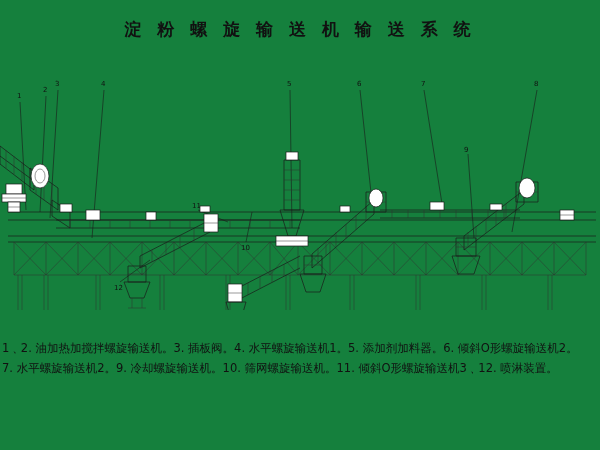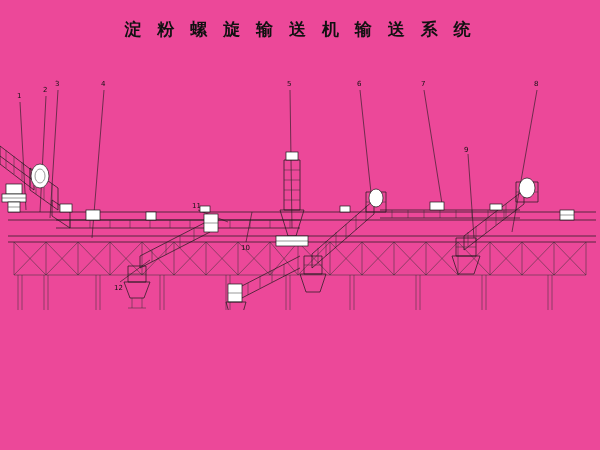--- a/index.html
+++ b/index.html
@@ -12,21 +12,21 @@
     height: 450px;
     overflow: hidden;
     font-family: "Liberation Sans", sans-serif;
     color: #000000;
     position: relative;
   }
   #page {
     position: relative;
     width: 600px;
     height: 450px;
-    background: #ec4899;
+    background: #15803d;
   }
   #title {
     position: absolute;
     top: 18px;
     left: 0;
     width: 600px;
     text-align: center;
     font-size: 17px;
     font-weight: bold;
     letter-spacing: 5px;
@@ -225,14 +225,18 @@
         <rect class="fillw" x="200" y="146" width="10" height="6"></rect>
         <rect class="fillw" x="340" y="146" width="10" height="6"></rect>
         <rect class="fillw" x="490" y="144" width="12" height="6"></rect>
         <rect class="fillw" x="560" y="150" width="14" height="10"></rect>
         <path class="ln-thin" d="M560 155 L574 155"></path>
       </g>
 
     </svg>
   </div>
 
+  <div id="caption">
+    <div class="cap-line">1﹑2. 油加热加搅拌螺旋输送机。3. 插板阀。4. 水平螺旋输送机1。5. 添加剂加料器。6. 倾斜O形螺旋输送机2。</div>
+    <div class="cap-line">7. 水平螺旋输送机2。9. 冷却螺旋输送机。10. 筛网螺旋输送机。11. 倾斜O形螺旋输送机3﹑12. 喷淋装置。</div>
+  </div>
 
 </div>
 
 </body></html>

